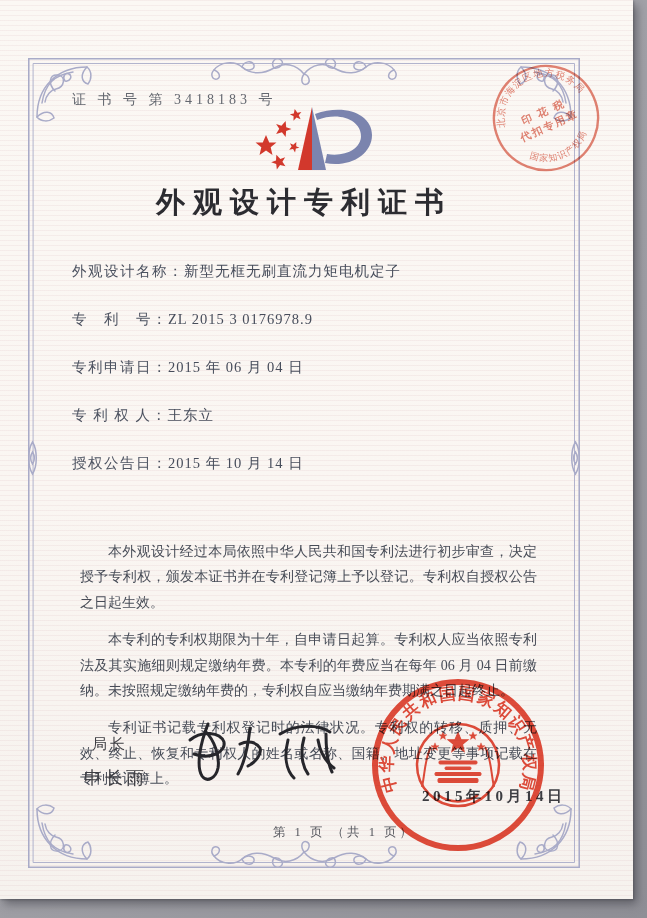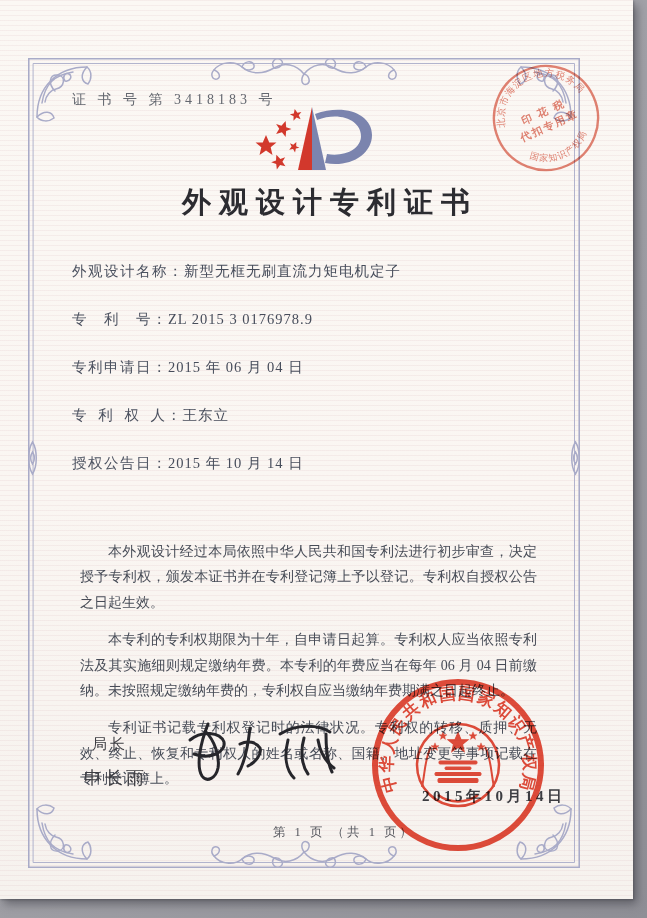--- a/index.html
+++ b/index.html
@@ -20,25 +20,25 @@
   svg.frame{position:absolute;left:28px;top:58px;}
   .frame *{vector-effect:non-scaling-stroke;}
   .cert-no{
     position:absolute;left:72px;top:91px;
     font-size:14px;letter-spacing:4px;color:#63676f;text-align:right;
   }
   svg.logo{position:absolute;left:248px;top:102px;}
   .title{
     position:absolute;left:28px;top:183px;width:552px;margin:0;
     text-align:center;font-size:29px;font-weight:bold;
-    letter-spacing:8px;color:#2c2c31;padding-left:26px;
+    letter-spacing:8px;color:#2c2c31;
   }
   .fields{position:absolute;left:72px;top:262px;width:480px;}
   .field{height:20px;margin-bottom:28px;font-size:14.5px;color:#4c5260;white-space:nowrap;}
-  .flabel{letter-spacing:1.5px;font-family:Liberation Mono, monospace;}
+  .flabel{letter-spacing:1.5px;}
   .fvalue{letter-spacing:1px;color:#474d5b;}
   .body-text{
     position:absolute;left:68px;top:527px;width:481px;
     font-size:14px;line-height:25.4px;color:#474c57;
     text-align:justify;
   }
   .body-text p{margin:12px;text-indent:2em;}
   .sign-title{position:absolute;left:84px;top:735px;font-size:15px;letter-spacing:3px;color:#3d3d42;font-family:"Liberation Sans","DejaVu Sans",sans-serif;margin-left:8px;}
   .sign-name{position:absolute;left:84px;top:766px;font-size:18px;letter-spacing:3px;color:#3d3d42;font-family:"Liberation Sans","DejaVu Sans",sans-serif;}
   svg.signature{position:absolute;left:180px;top:710px;}

